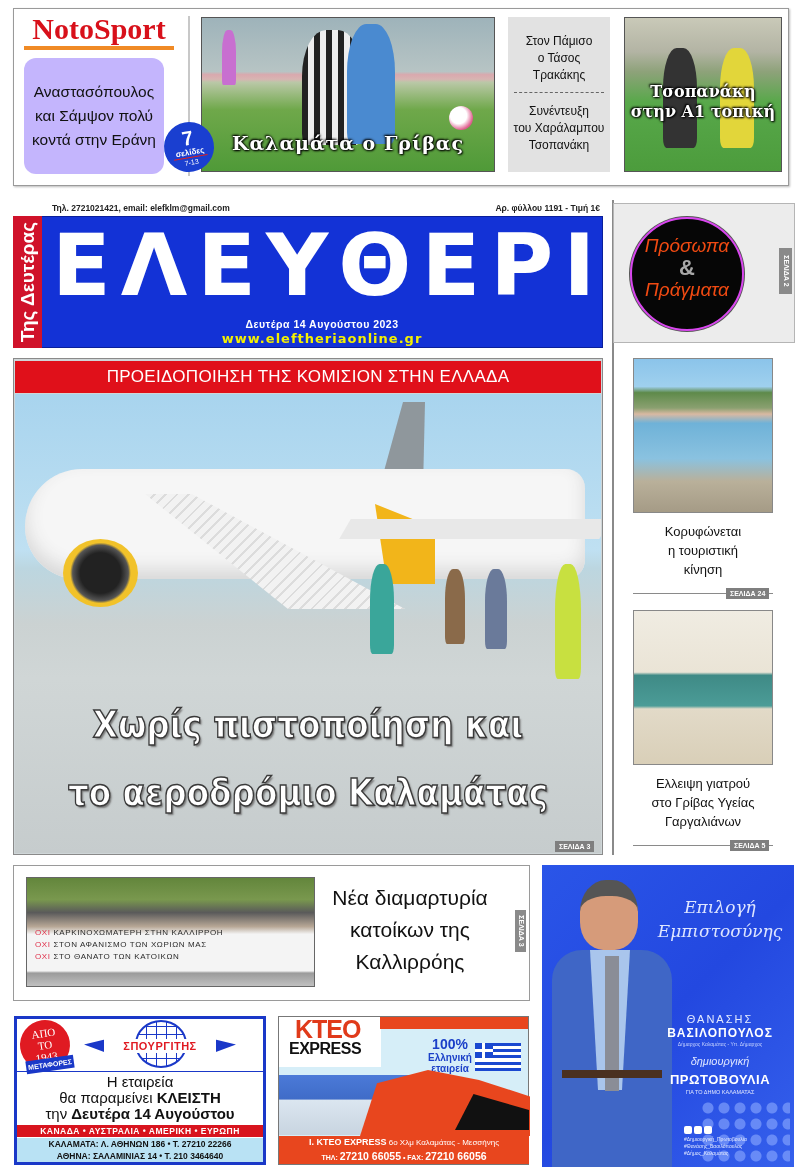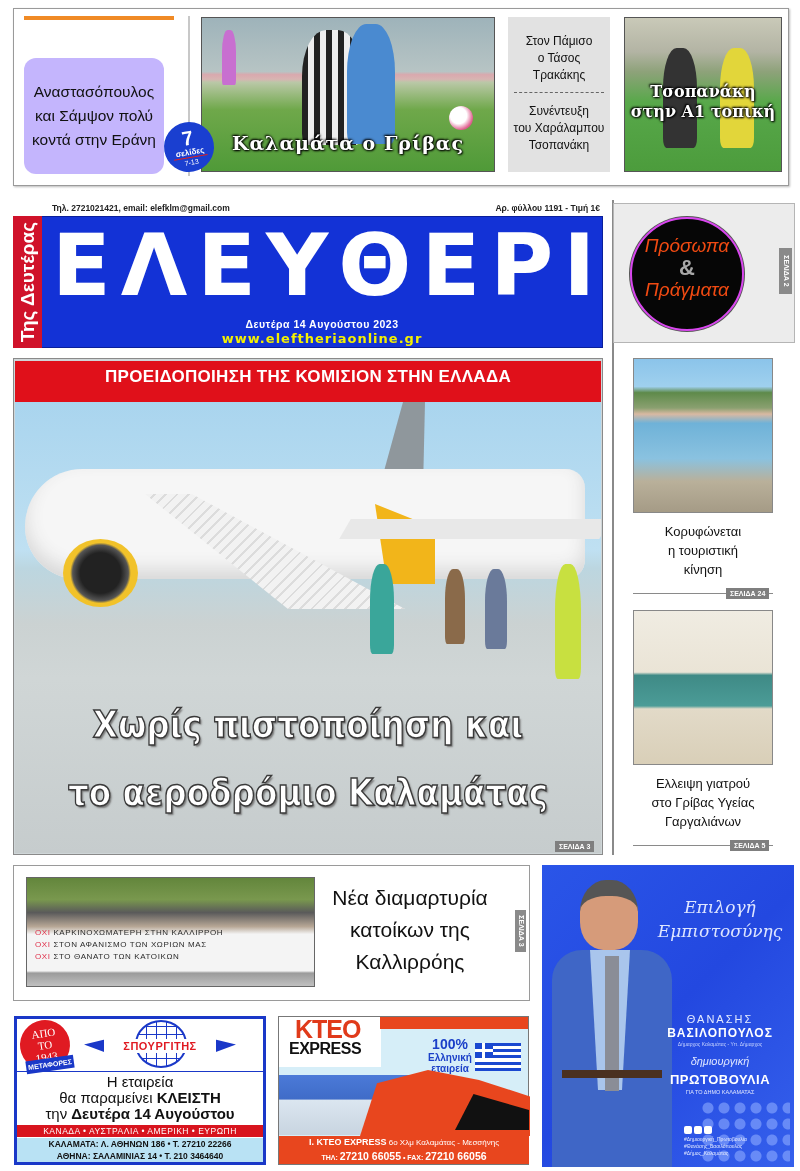--- a/index.html
+++ b/index.html
@@ -51,21 +51,21 @@
   .side-story { left: 633px; width: 140px; text-align: center; font-size: 13px; line-height: 19px; color: #111; }
   .side-photo1 { left: 633px; top: 358px; width: 140px; height: 155px; border: 1px solid #888;
     background: linear-gradient(180deg, #8bc4ea 0%, #9fd0ee 18%, #5e8a4a 22%, #8aa070 32%, #d9b9a2 36%, #6fb2d8 42%, #8ac2e0 65%, #b9b09a 80%, #a59b86 100%); }
   .side-photo2 { left: 633px; top: 610px; width: 140px; height: 155px; border: 1px solid #888;
     background: linear-gradient(180deg, #f0ece2 0%, #eae4d6 40%, #3f8a86 42%, #4b9c97 62%, #e2dac8 64%, #d9cfb8 100%); }
   .side-rule { left: 633px; width: 140px; height: 1px; background: #8a8a8a; }
   .page-tag { height: 11px; background: #7f7f7f; color: #fff; font-size: 7px; font-weight: bold; text-align: center; line-height: 11px; padding: 0 4px; }
 
   
   .lead { left: 13px; top: 358px; width: 590px; height: 497px; border: 1px solid #8a8a8a; background: #cfd6d8; }
-  .lead-banner { left: 15px; top: 361px; width: 586px; height: 41px; background: #e0101a; color: #fff; font-size: 17px; font-weight: bold; text-align: center; line-height: 32px; letter-spacing: 0.3px; }
+  .lead-banner { left: 15px; top: 361px; width: 586px; height: 32px; background: #e0101a; color: #fff; font-size: 17px; font-weight: normal; text-align: center; line-height: 32px; letter-spacing: 0.3px; }
   .lead-photo { left: 15px; top: 394px; width: 586px; height: 459px; overflow: hidden;
     background: linear-gradient(180deg, #a8d4ee 0%, #bfe0f2 34%, #bcd6e0 38%, #cbd2d2 50%, #d0d6d6 62%, #c6cccd 100%); }
   .plane-body { left: 10px; top: 75px; width: 560px; height: 110px; background: #f6f6f6; border-radius: 60px 20px 20px 55px; box-shadow: inset 0 -10px 18px #d8d8d8; }
   .plane-tail { left: 355px; top: 8px; width: 55px; height: 120px; background: #8f979c; clip-path: polygon(60% 0, 100% 0, 95% 100%, 0 100%); }
   .plane-wing { left: 330px; top: 125px; width: 260px; height: 20px; background: #e8e8e8; transform: skewX(-30deg); }
   .plane-engine { left: 48px; top: 145px; width: 75px; height: 68px; border-radius: 50%; background: radial-gradient(circle, #222 40%, #555 55%, #f1c22a 60%, #f1c22a 100%); }
   .plane-stripe { left: 360px; top: 110px; width: 60px; height: 80px; background: #f2b51a; clip-path: polygon(0 0, 100% 30%, 100% 100%, 20% 100%); }
   .stairs { left: 130px; top: 100px; width: 260px; height: 115px; background: repeating-linear-gradient(135deg, #f2f2f2 0 6px, #dcdcdc 6px 8px); clip-path: polygon(0 0, 18% 0, 100% 100%, 55% 100%); }
   .lead-headline { left: 15px; width: 586px; text-align: center; color: #fff; font-family: "DejaVu Sans", sans-serif; font-weight: bold; font-size: 38px; -webkit-text-stroke: 1.5px #3a3a3a; text-shadow: 2px 2px 2px #777; letter-spacing: 0px; transform: scaleX(0.86); }
   .lead-h1 { top: 702px; }
@@ -105,21 +105,21 @@
   
   .spour { left: 14px; top: 1016px; width: 252px; height: 149px; border: 3px solid #1a38c8; background: #fff; }
   .spour-badge { left: 20px; top: 1020px; width: 50px; height: 50px; border-radius: 50%; background: #e01a22; color: #fff; text-align: center; font-family: "Liberation Serif", serif; font-size: 11px; line-height: 12px; padding-top: 7px; transform: rotate(-8deg); }
   .spour-badge-tag { left: 26px; top: 1058px; width: 48px; height: 13px; background: #1a38c8; color: #fff; font-size: 7px; font-weight: bold; text-align: center; line-height: 13px; transform: rotate(-8deg); }
   .spour-globe { left: 135px; top: 1020px; width: 52px; height: 48px; border-radius: 50%; border: 2px solid #1a38c8; background: repeating-linear-gradient(0deg, transparent 0 7px, #1a38c8 7px 8px), repeating-linear-gradient(90deg, transparent 0 9px, #1a38c8 9px 10px); }
   .spour-wings { left: 84px; top: 1039px; width: 152px; height: 14px; background: #1a38c8; clip-path: polygon(0 40%, 15% 0, 85% 0, 100% 40%, 85% 100%, 15% 100%); }
   .spour-name { left: 104px; top: 1039px; width: 112px; height: 14px; color: #e01a22; font-weight: bold; font-size: 11px; text-align: center; line-height: 14px; background: #fff; letter-spacing: 0.5px; }
   .spour-rule { left: 17px; top: 1071px; width: 246px; height: 1px; background: #1a38c8; }
   .spour-msg { left: 17px; width: 246px; text-align: center; color: #111; font-size: 15px; line-height: 16px; }
   .spour-msg b { font-weight: bold; }
-  .spour-countries { left: 17px; top: 1125px; width: 246px; height: 12px; background: #d8141e; color: #fff; font-size: 8.5px; font-weight: normal; text-align: center; line-height: 12px; letter-spacing: 0.5px; }
+  .spour-countries { left: 17px; top: 1125px; width: 246px; height: 12px; background: #d8141e; color: #fff; font-size: 8.5px; font-weight: bold; text-align: center; line-height: 12px; letter-spacing: 0.5px; }
   .spour-addr { left: 17px; width: 246px; height: 12px; background: #b9e2f4; color: #111; font-size: 8.5px; font-weight: bold; text-align: center; line-height: 12px; }
 
   
   .kteo { left: 278px; top: 1016px; width: 251px; height: 149px; border: 1px solid #777; background: #d6eef8; overflow: hidden; }
   .kteo-logo-box { left: 279px; top: 1017px; width: 102px; height: 50px; background: #fff; }
   .kteo-name { left: 295px; top: 1015px; color: #e03a1a; font-weight: bold; font-size: 25px; line-height: 28px; letter-spacing: -1px; }
   .kteo-express { left: 289px; top: 1040px; color: #111; font-size: 16px; font-weight: bold; letter-spacing: -0.5px; }
   .kteo-topbar { left: 380px; top: 1017px; width: 148px; height: 12px; background: #e8461e; }
   .kteo-greek { left: 420px; top: 1036px; width: 60px; text-align: center; color: #1a3fc8; font-size: 10px; font-weight: bold; line-height: 11px; }
   .kteo-greek .big { font-size: 14px; line-height: 16px; }
@@ -134,20 +134,21 @@
   .kteo-f1 { left: 279px; top: 1137px; width: 250px; text-align: center; color: #fff; font-size: 9px; font-weight: bold; }
   .kteo-f1 .sm { font-weight: normal; font-size: 8px; }
   .kteo-f2 { left: 279px; top: 1150px; width: 250px; text-align: center; color: #fff; font-size: 10.5px; font-weight: bold; }
   .kteo-f2 .sm { font-size: 7px; }
 </style>
 </head>
 <body>
 
 <div class="abs sport-strip"></div>
 <div class="abs notosport-logo">
+  <div class="notosport-text">NotoSport</div>
   <div class="notosport-bar"></div>
 </div>
 <div class="abs sport-teaser1">
   <span>Αναστασόπουλος και Σάμψον πολύ κοντά στην Εράνη</span>
 </div>
 <div class="abs sport-divider"></div>
 <div class="abs sport-photo1">
   <div class="player" style="left:20px;top:12px;width:14px;height:55px;background:#c86fd0;"></div>
   <div class="player" style="left:100px;top:12px;width:60px;height:115px;background:repeating-linear-gradient(90deg,#222 0 6px,#eee 6px 12px);"></div>
   <div class="player" style="left:145px;top:6px;width:48px;height:120px;background:#4a8ad0;"></div>

